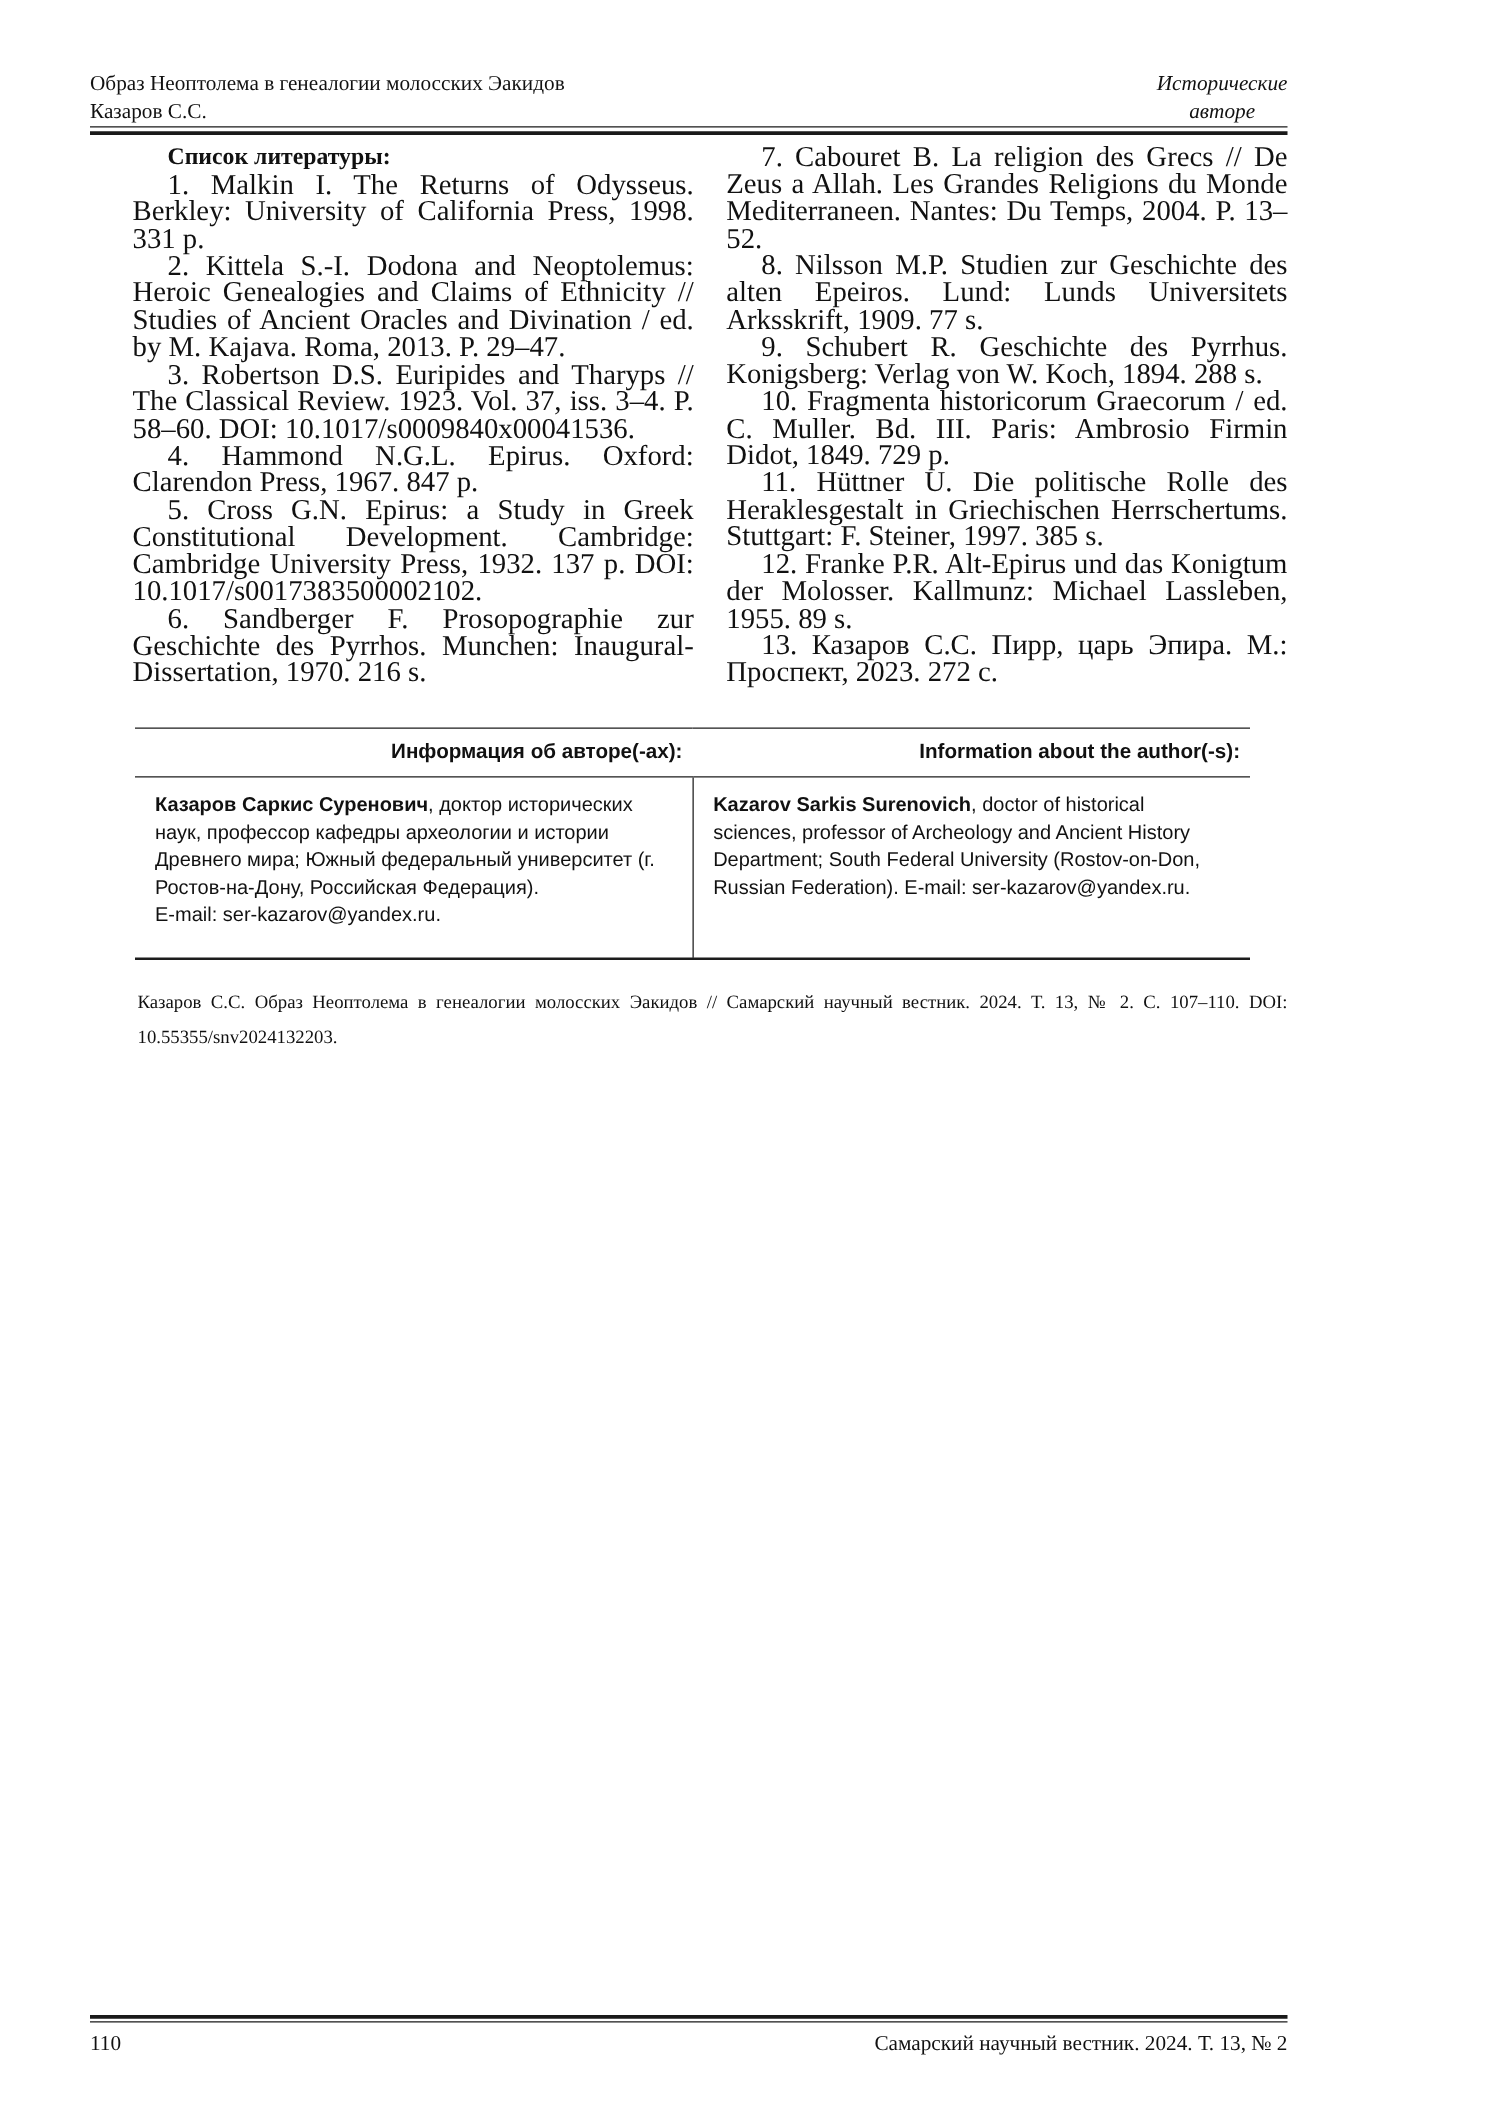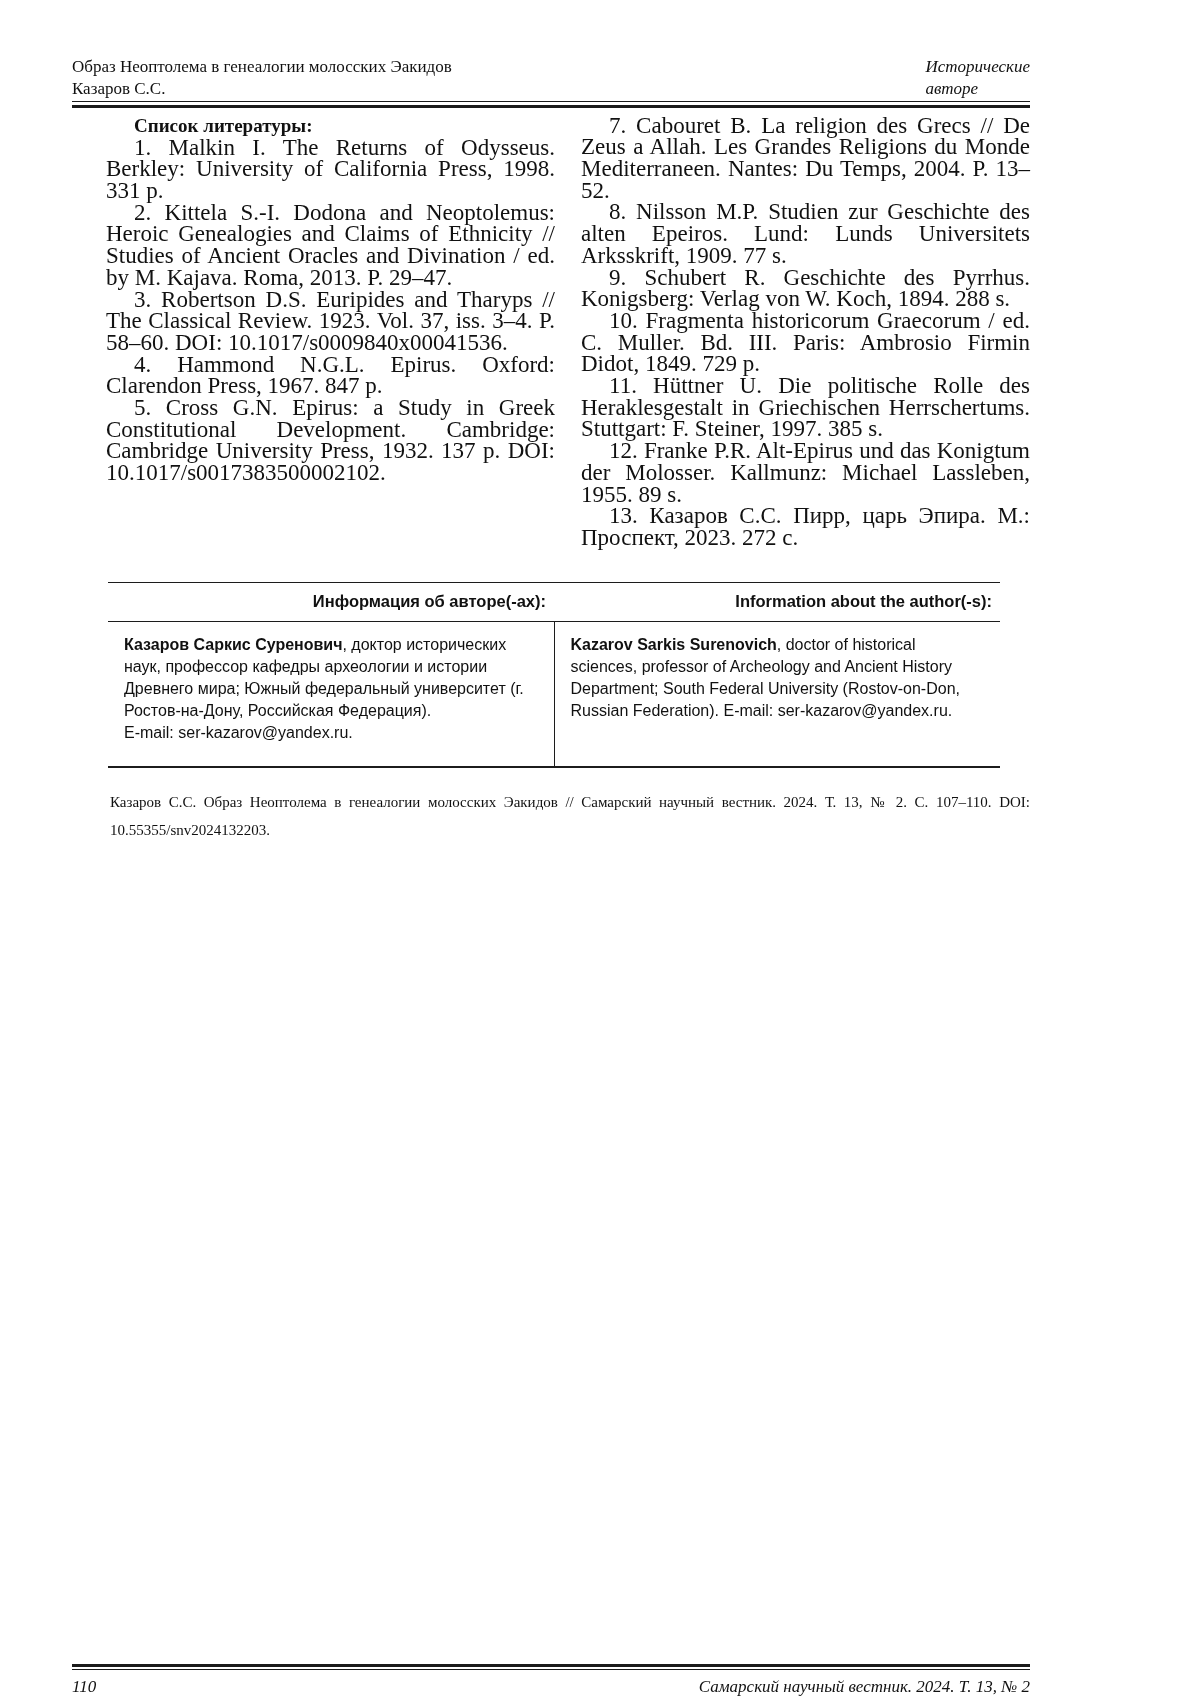--- a/index.html
+++ b/index.html
@@ -20,21 +20,21 @@
   .runhead {
     display: flex;
     justify-content: space-between;
     align-items: flex-end;
     border-bottom: 1.3px solid #1a1a1a;
     padding-bottom: 1px;
   }
   .runhead-left { font-size: 17px; line-height: 22px; }
   .runhead-right {
     font-size: 17px; line-height: 22px;
-    font-style: italic; text-align: left;
+    font-style: italic; text-align: center;
   }
   .rule-thick {
     height: 2.6px; background: #1a1a1a;
     margin-top: 3px;
   }
 
   
   .columns {
     display: flex;
     gap: 26px;
@@ -95,23 +95,22 @@
     margin: 8px 0 0 38px;
     font-size: 15px;
     line-height: 28px;
     text-align: justify;
     font-family: Liberation Serif, serif;
   }
 
   
   .footer {
     position: absolute;
-    left: 72px; top: 1664px;
+    left: 72px; top: 1612px;
     width: 958px;
-    font-style: italic;
   }
   .footer-rule-thick { height: 2.8px; background: #1a1a1a; }
   .footer-rule-thin  { height: 1.2px; background: #1a1a1a; margin-top: 2px; }
   .footer-row {
     display: flex;
     justify-content: space-between;
     margin-top: 6px;
     font-size: 17px;
     line-height: 22px;
   }
@@ -134,20 +133,21 @@
   <div class="rule-thick"></div>
 
   <div class="columns">
     <div class="col">
       <p class="refs-heading">Список литературы:</p>
       <p>1. Malkin I. The Returns of Odysseus. Berkley: University of California Press, 1998. 331 p.</p>
       <p>2. Kittela S.-I. Dodona and Neoptolemus: Heroic Genealogies and Claims of Ethnicity // Studies of Ancient Oracles and Divination / ed. by M. Kajava. Roma, 2013. P. 29–47.</p>
       <p>3. Robertson D.S. Euripides and Tharyps // The Classical Review. 1923. Vol. 37, iss. 3–4. P. 58–60. DOI: 10.1017/s0009840x00041536.</p>
       <p>4. Hammond N.G.L. Epirus. Oxford: Clarendon Press, 1967. 847 p.</p>
       <p>5. Cross G.N. Epirus: a Study in Greek Constitutional Development. Cambridge: Cambridge University Press, 1932. 137 p. DOI: 10.1017/s0017383500002102.</p>
+      <p>6. Sandberger F. Prosopographie zur Geschichte des Pyrrhos. Munchen: Inaugural-Dissertation, 1970. 216 s.</p>
     </div>
     <div class="col">
       <p>7. Cabouret B. La religion des Grecs // De Zeus a Allah. Les Grandes Religions du Monde Mediterraneen. Nantes: Du Temps, 2004. P. 13–52.</p>
       <p>8. Nilsson M.P. Studien zur Geschichte des alten Epeiros. Lund: Lunds Universitets Arksskrift, 1909. 77 s.</p>
       <p>9. Schubert R. Geschichte des Pyrrhus. Konigsberg: Verlag von W. Koch, 1894. 288 s.</p>
       <p>10. Fragmenta historicorum Graecorum / ed. C. Muller. Bd. III. Paris: Ambrosio Firmin Didot, 1849. 729 p.</p>
       <p>11. Hüttner U. Die politische Rolle des Heraklesgestalt in Griechischen Herrschertums. Stuttgart: F. Steiner, 1997. 385 s.</p>
       <p>12. Franke P.R. Alt-Epirus und das Konigtum der Molosser. Kallmunz: Michael Lassleben, 1955. 89 s.</p>
       <p>13. Казаров С.С. Пирр, царь Эпира. М.: Проспект, 2023. 272 с.</p>
     </div>

